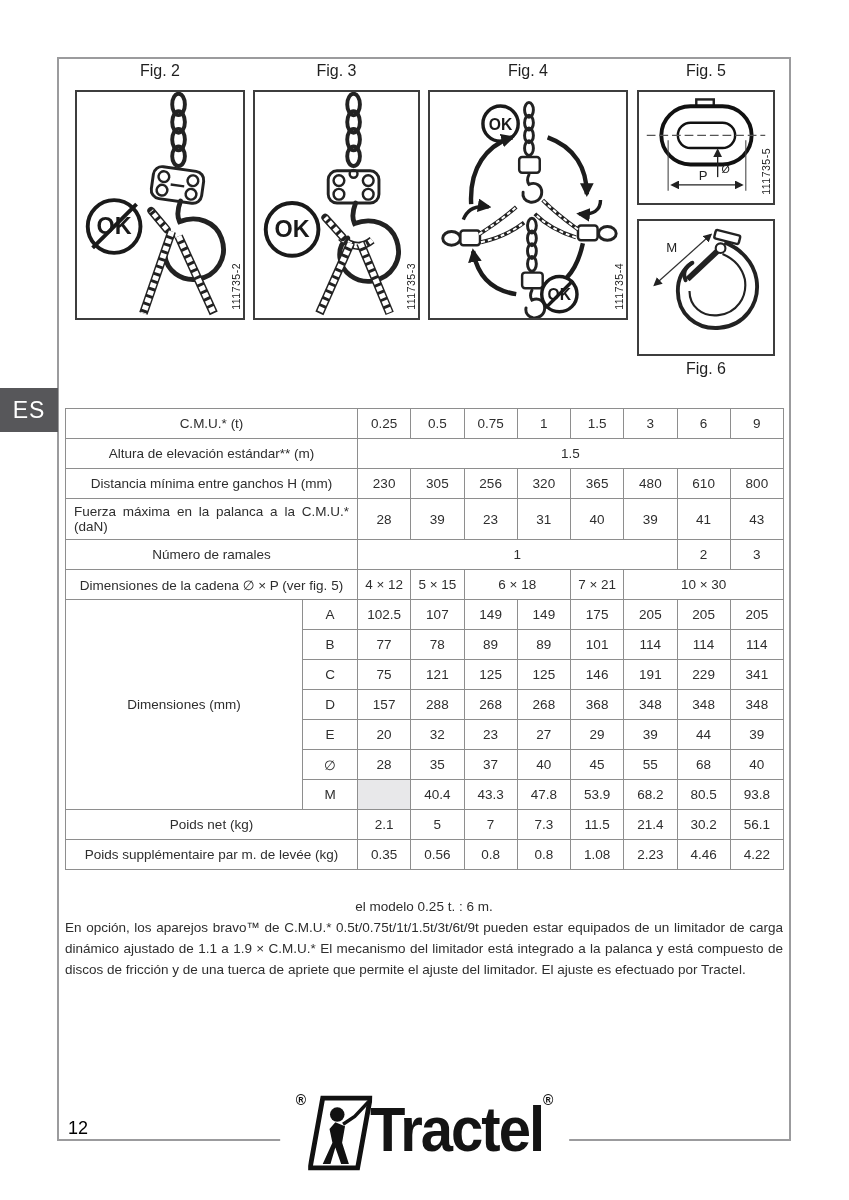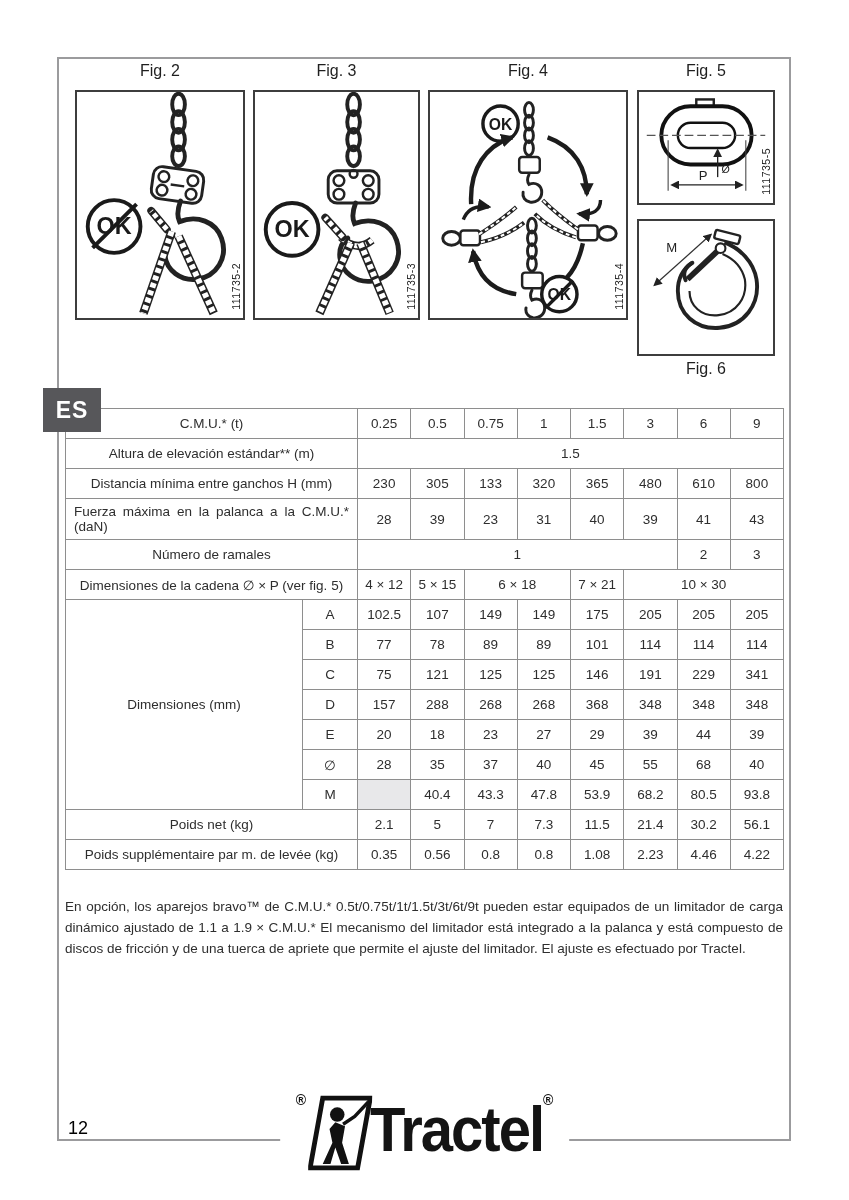--- a/index.html
+++ b/index.html
@@ -1,22 +1,22 @@
 <!DOCTYPE html>
 <html><head>
 <meta charset="utf-8">
 <style>
   html,body{margin:0;padding:0;background:#ffffff;}
   .stage{position:relative;width:849px;height:1200px;background:#fff;overflow:hidden;
          font-family:"Liberation Sans",sans-serif;color:#2e2e2e;}
   .page-frame{position:absolute;left:57px;top:57px;width:734px;height:1084px;
               border:2px solid #9b9b9d;box-sizing:border-box;z-index:1;}
   .es-tab{position:absolute;left:0;top:388px;width:58px;height:44px;background:#57575a;
-          color:#fff;font-size:23px;font-weight:bold;letter-spacing:1px;
-          display:flex;align-items:center;justify-content:center;z-index:3;margin-left:43px;}
+          color:#fff;font-size:23px;font-weight:normal;letter-spacing:1px;
+          display:flex;align-items:center;justify-content:center;z-index:3;}
   .fig-caption{position:absolute;font-weight:normal;font-size:16px;color:#1f1f1f;text-align:center;z-index:2;}
   #cap2{left:75px;top:62px;width:170px;}
   #cap3{left:253px;top:62px;width:167px;text-align:center;}
   #cap4{left:428px;top:62px;width:200px;}
   #cap5{left:637px;top:62px;width:138px;}
   #cap6{left:637px;top:360px;width:138px;}
   .fig-box{position:absolute;border:2px solid #3d3d3d;background:#fff;box-sizing:border-box;z-index:2;}
   #fig2{left:75px;top:90px;width:170px;height:230px;}
   #fig3{left:253px;top:90px;width:167px;height:230px;}
   #fig4{left:428px;top:90px;width:200px;height:230px;}
@@ -263,21 +263,21 @@
         <td class="val">9</td>
       </tr>
       <tr>
         <td class="lbl" colspan="2">Altura de elevación estándar** (m)</td>
         <td class="val" colspan="8">1.5</td>
       </tr>
       <tr>
         <td class="lbl" colspan="2">Distancia mínima entre ganchos H (mm)</td>
         <td class="val">230</td>
         <td class="val">305</td>
-        <td class="val">133</td>
+        <td class="val">256</td>
         <td class="val">320</td>
         <td class="val">365</td>
         <td class="val">480</td>
         <td class="val">610</td>
         <td class="val">800</td>
       </tr>
       <tr class="tall">
         <td class="lbl just" colspan="2">Fuerza máxima en la palanca a la C.M.U.* (daN)</td>
         <td class="val">28</td>
         <td class="val">39</td>
@@ -343,21 +343,21 @@
         <td class="val">268</td>
         <td class="val">268</td>
         <td class="val">368</td>
         <td class="val">348</td>
         <td class="val">348</td>
         <td class="val">348</td>
       </tr>
       <tr>
         <td class="sub">E</td>
         <td class="val">20</td>
-        <td class="val">18</td>
+        <td class="val">32</td>
         <td class="val">23</td>
         <td class="val">27</td>
         <td class="val">29</td>
         <td class="val">39</td>
         <td class="val">44</td>
         <td class="val">39</td>
       </tr>
       <tr>
         <td class="sub">∅</td>
         <td class="val">28</td>
@@ -399,20 +399,21 @@
         <td class="val">0.8</td>
         <td class="val">1.08</td>
         <td class="val">2.23</td>
         <td class="val">4.46</td>
         <td class="val">4.22</td>
       </tr>
     </tbody>
   </table>
 
   <div class="notes">
+    <div class="center">el modelo 0.25 t. : 6 m.</div>
     <div class="para">En opción, los aparejos bravo™ de C.M.U.* 0.5t/0.75t/1t/1.5t/3t/6t/9t pueden estar equipados de un limitador de carga dinámico ajustado de 1.1 a 1.9 × C.M.U.* El mecanismo del limitador está integrado a la palanca y está compuesto de discos de fricción y de una tuerca de apriete que permite el ajuste del limitador. El ajuste es efectuado por Tractel.</div>
   </div>
 
   <div class="page-num">12</div>
 
   <div class="logo">
     <span class="reg">®</span>
     <svg class="mark" viewBox="0 0 66 80">
       <polygon points="15,4 64,4 51,76 2,76" fill="#fff" stroke="#111" stroke-width="5"></polygon>
       <circle cx="30" cy="21" r="7.5" fill="#111"></circle>

